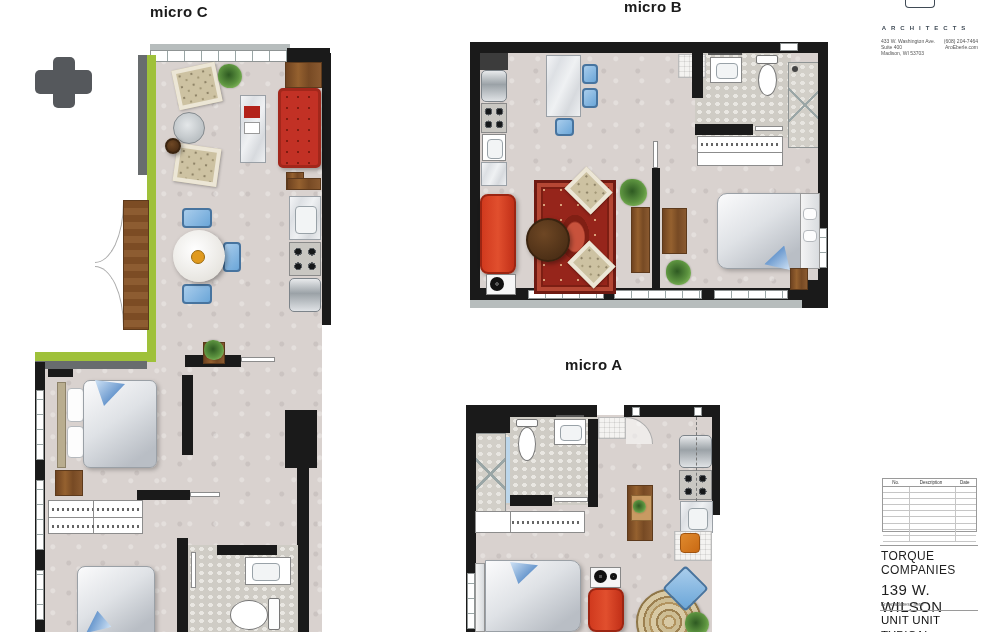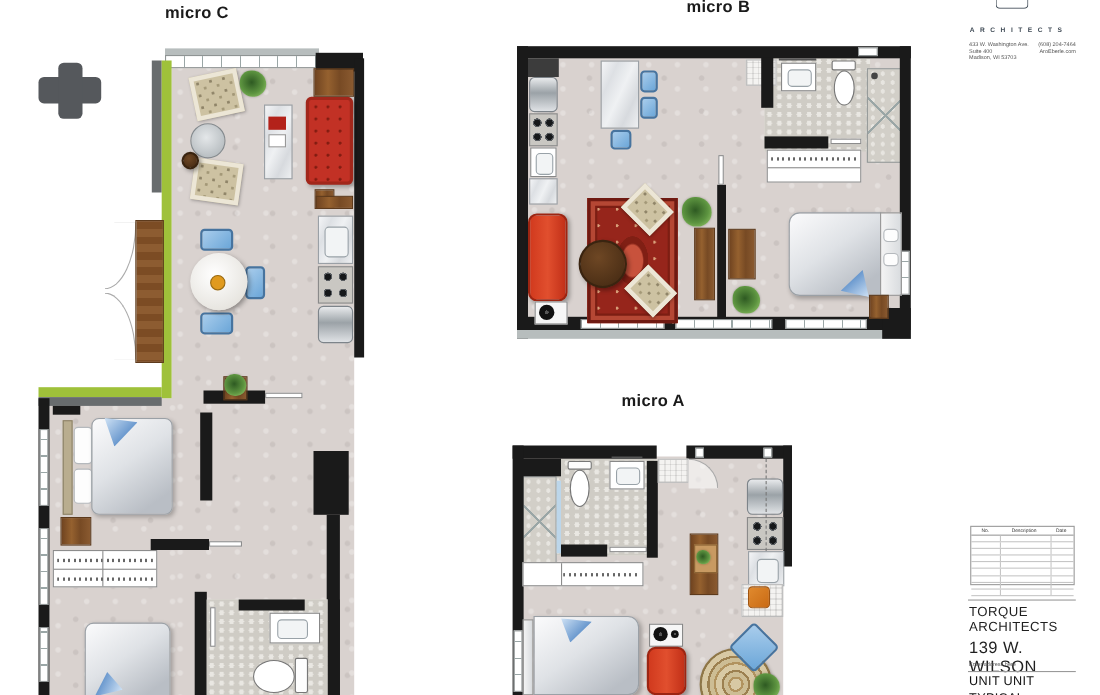--- a/index.html
+++ b/index.html
@@ -350,19 +350,19 @@
     <div class="rev-row"></div>
     <div class="rev-row"></div>
     <div class="rev-row"></div>
     <div class="rev-row"></div>
     <div class="rev-row"></div>
     <div class="rev-row"></div>
     <div class="rev-row"></div>
   </div>
 
   <div class="abs rule" style="left:20px;top:545px;width:98px"></div>
-  <div class="abs client" style="left:21px;top:549px;width:90px">TORQUE ARCHITECTS</div>
+  <div class="abs client" style="left:21px;top:549px;width:90px">TORQUE COMPANIES</div>
   <div class="abs project" style="left:21px;top:581px;width:100px">139 W. WILSON</div>
   <div class="abs tbsmall" style="left:21px;top:601px;width:90px">Enter address here</div>
   <div class="abs rule" style="left:20px;top:610px;width:98px"></div>
   <div class="abs sheettitle" style="left:21px;top:614px;width:100px">UNIT UNIT</div>
   <div class="abs sheettitle" style="left:21px;top:629px;width:100px">TYPICAL</div>
 </div>
 
 </body></html>

